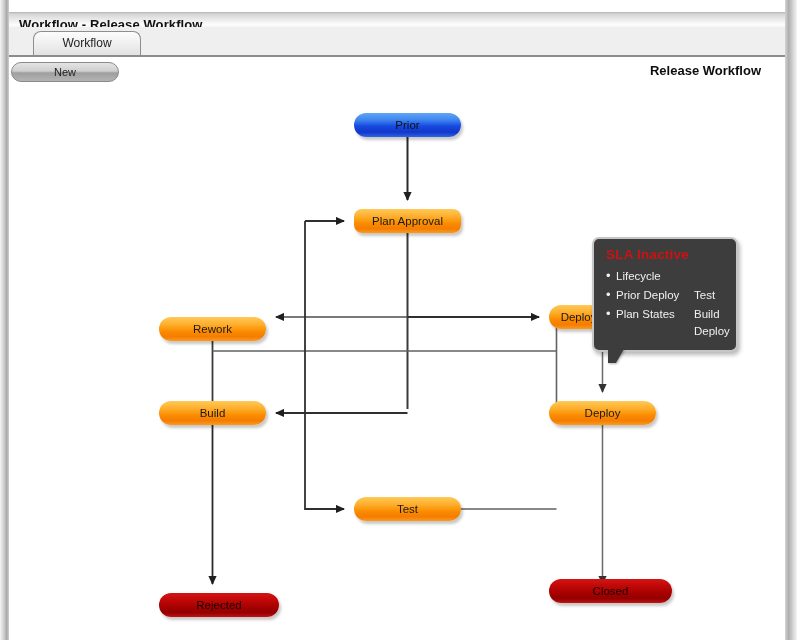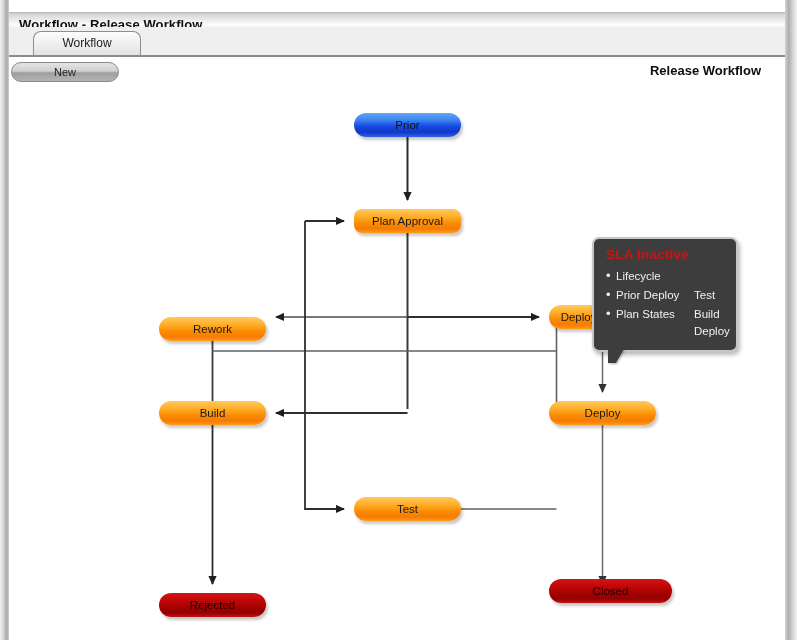--- a/index.html
+++ b/index.html
@@ -226,21 +226,21 @@
       </svg>
 
       <div id="node-layer">
           <div class="node blue" style="left: 345px; top: 26px; width: 107px;">Prior</div>
           <div class="node orange" style="left: 345px; top: 122px; width: 107px; border-radius: 8px;">Plan Approval</div>
           <div class="node orange" style="left: 150px; top: 218px; width: 107px; margin-top: 12px;">Rework</div>
           <div class="node orange" style="left: 540px; top: 218px; width: 107px;">Deploy Approval</div>
           <div class="node orange" style="left: 150px; top: 314px; width: 107px;">Build</div>
           <div class="node orange" style="left: 540px; top: 314px; width: 107px;">Deploy</div>
           <div class="node orange" style="left: 345px; top: 410px; width: 107px;">Test</div>
-          <div class="node red" style="left: 150px; top: 506px; width: 107px;">Rejected</div>
+          <div class="node red" style="left: 150px; top: 506px; width: 120px;">Rejected</div>
           <div class="node red" style="left: 540px; top: 492px; width: 123px;">Closed</div>
         </div>
 
       <div class="tooltip" id="sla-tooltip" style="left:583px; top:150px; width:146px;">
         <div class="tooltip-title">SLA Inactive</div>
         <div id="tt-rows">
             <div class="tt-row">
               <span class="tt-bullet">•</span>
               <span class="tt-label">Lifecycle</span>
               <span class="tt-value"></span>

